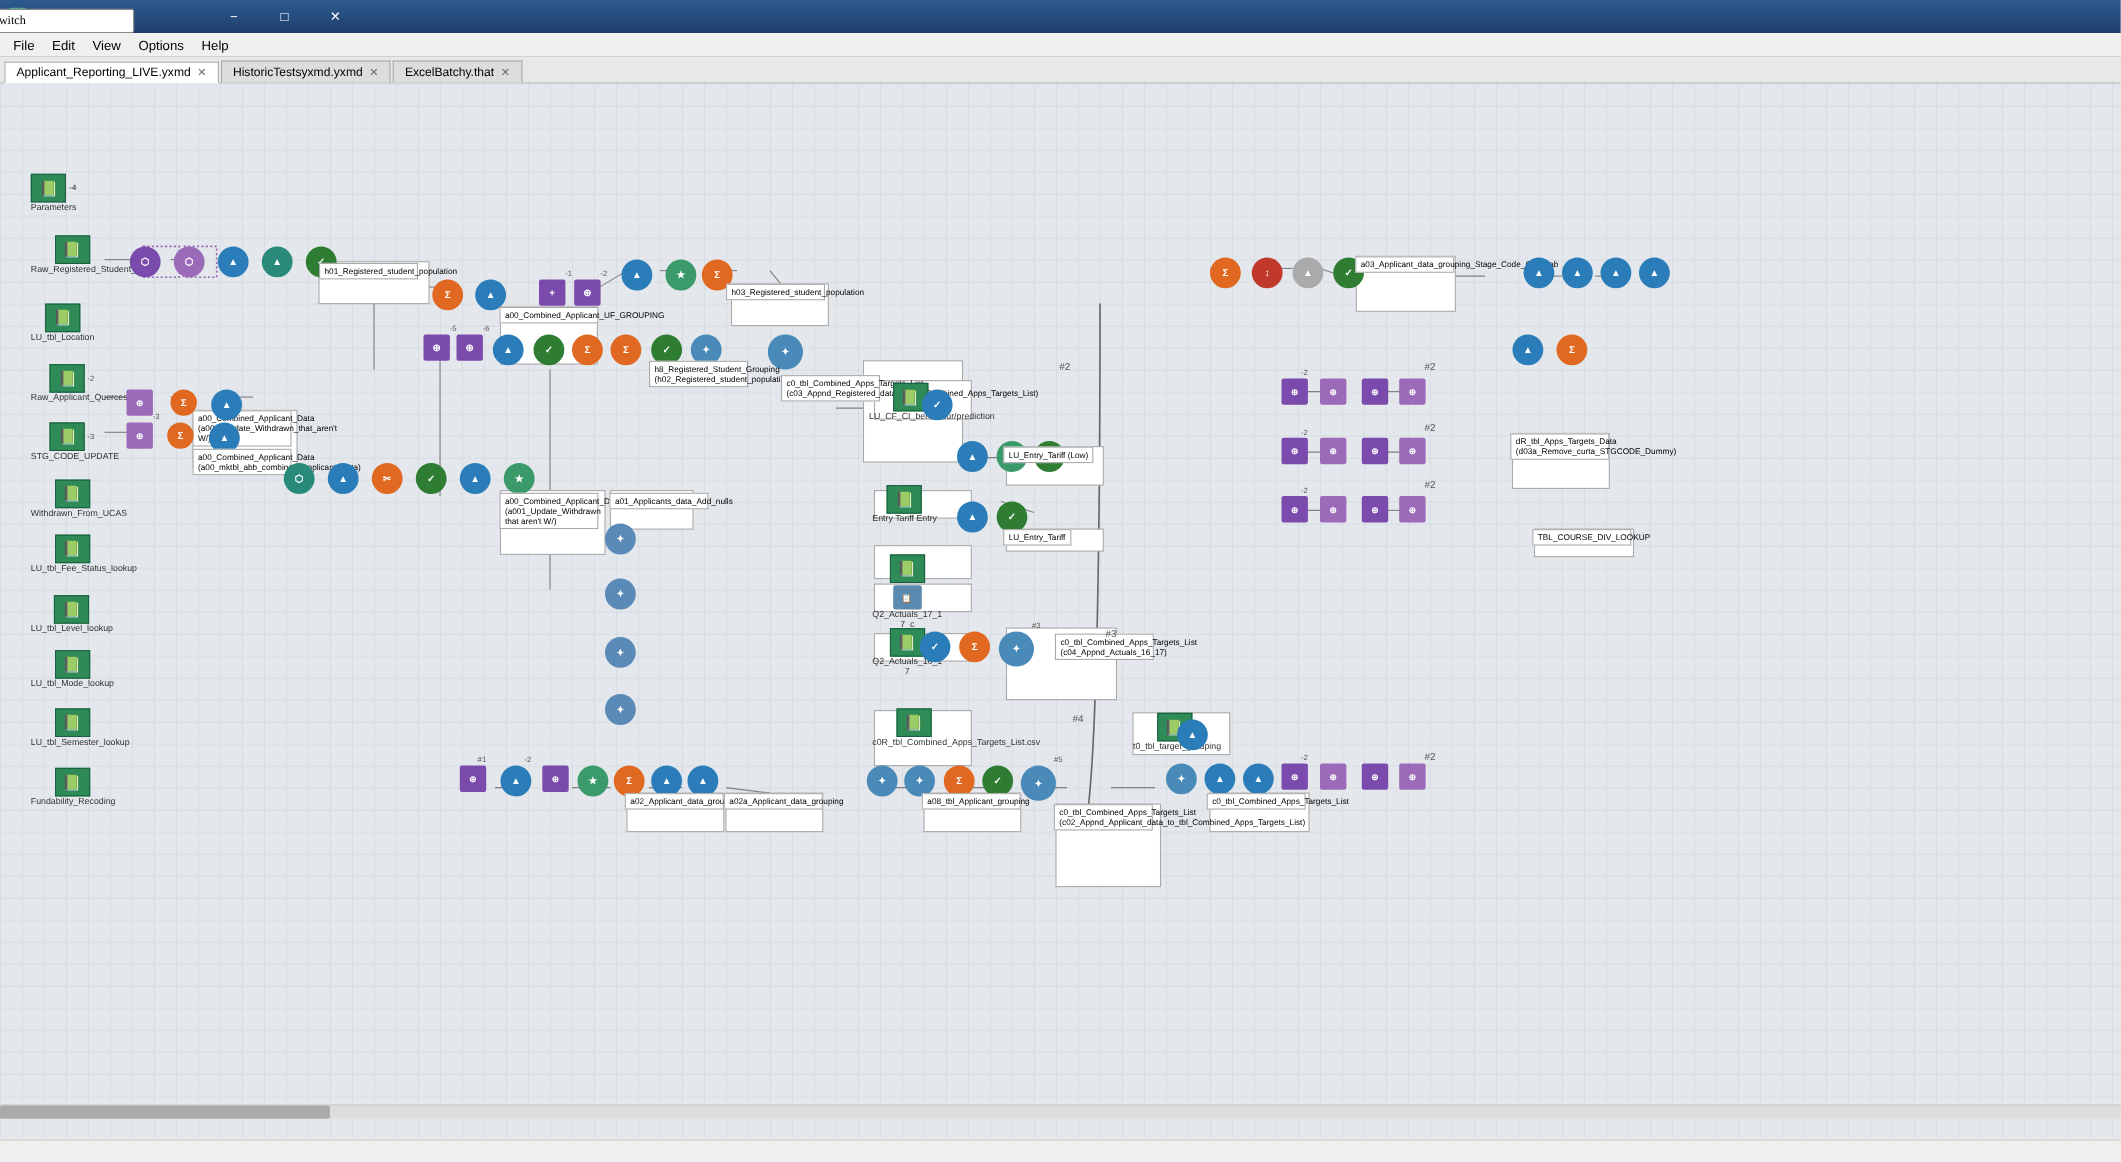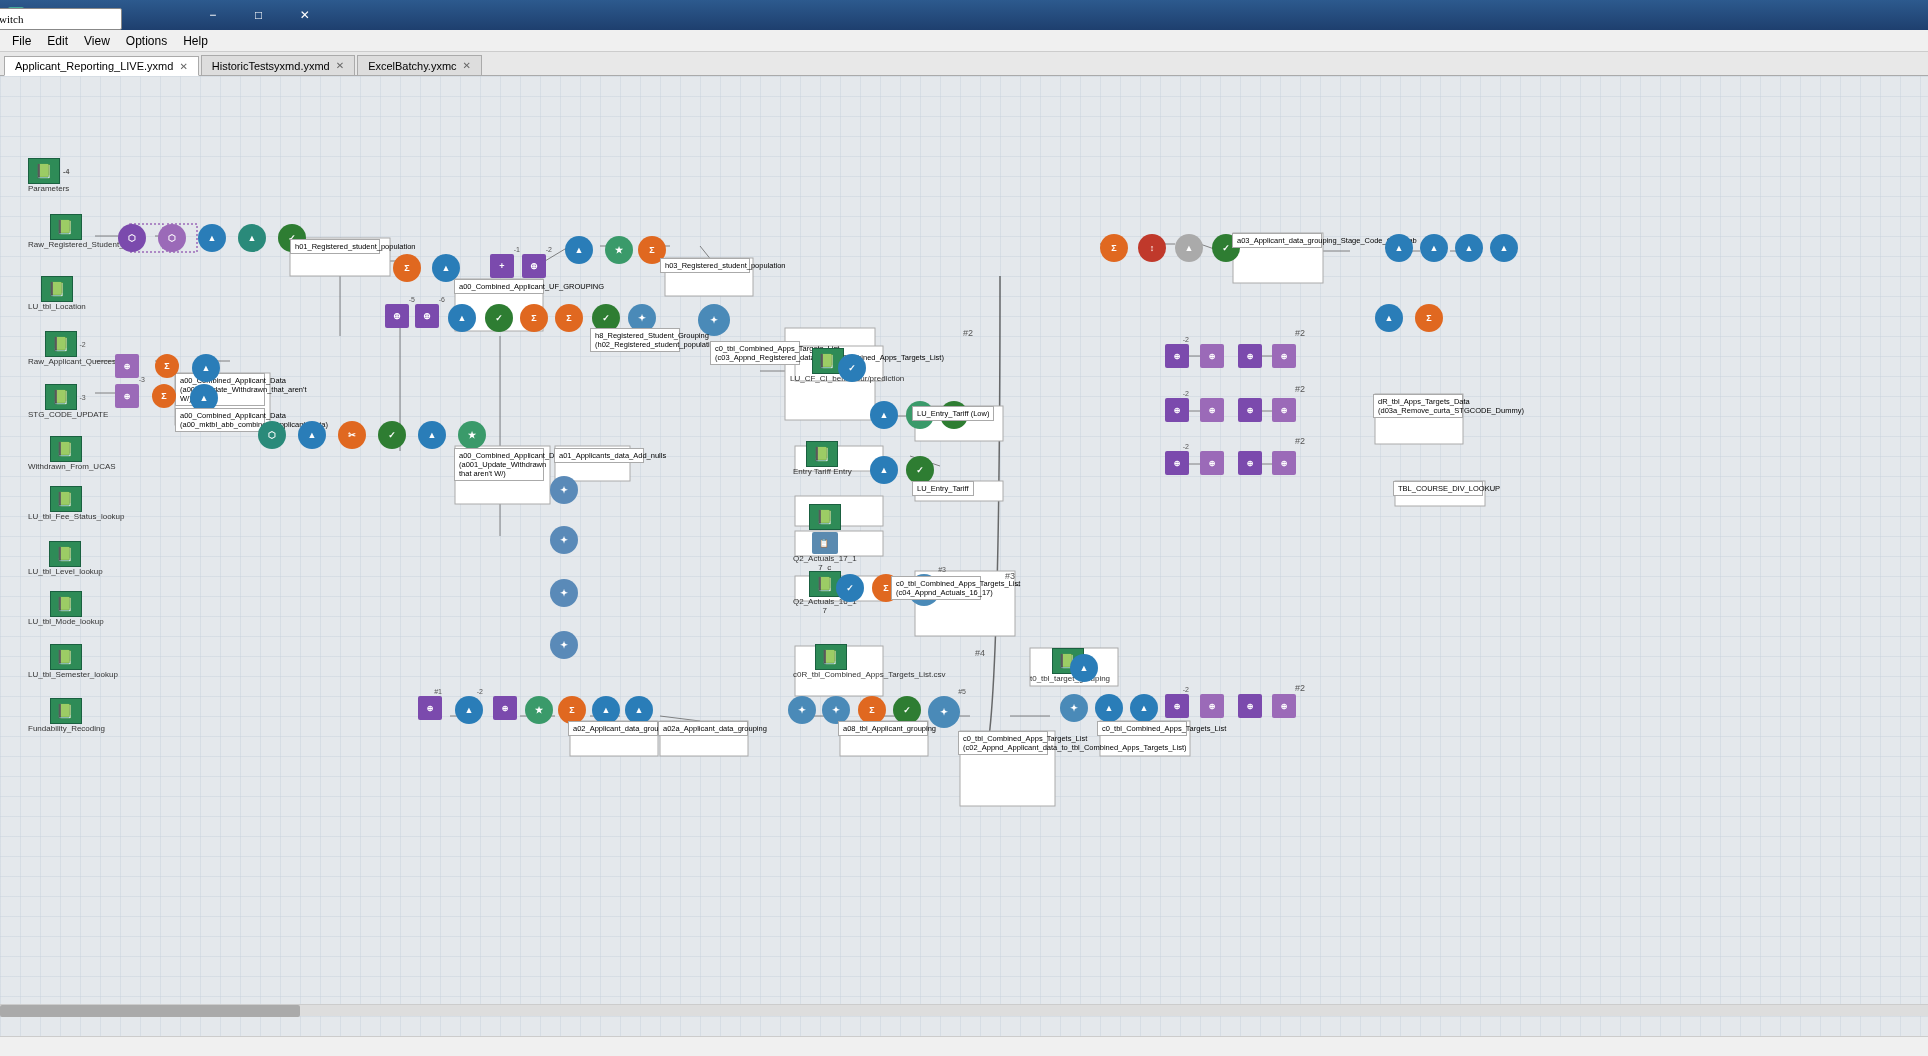--- a/index.html
+++ b/index.html
@@ -196,21 +196,21 @@
 <div id="tabbar">
   <div class="tab active">
     <span>Applicant_Reporting_LIVE.yxmd</span>
     <span class="tab-close">✕</span>
   </div>
   <div class="tab">
     <span>HistoricTestsyxmd.yxmd</span>
     <span class="tab-close">✕</span>
   </div>
   <div class="tab">
-    <span>ExcelBatchy.yxmc</span>
+    <span>ExcelBatchy.that</span>
     <span class="tab-close">✕</span>
   </div>
 </div>
 
 <div id="canvas-area">
   <div id="canvas"></div>
 
   <svg id="svg-connections" xmlns="http://www.w3.org/2000/svg">
 
     <g stroke="#555" stroke-width="1" fill="none" opacity="0.7">
@@ -595,21 +595,21 @@
     <div class="wf-icon" style="background:#2a7db8;width:28px;height:28px;border-radius:50%;">✓</div>
   </div>
   <div class="wf-node" style="left:872px;top:498px;">
     <div class="wf-icon" style="background:#e06820;width:28px;height:28px;">Σ</div>
   </div>
   <div class="wf-node" style="left:908px;top:498px;">
     <div class="wf-icon" style="background:#4a8ab8;width:32px;height:32px;border-radius:50%;">✦</div>
     <div style="font-size:7px;color:#555;position:absolute;top:-8px;right:-6px;">#3</div>
   </div>
 
-  <div class="wf-box" style="left:891px;top:500px;text-align:right;">
+  <div class="wf-box" style="left:959px;top:500px;text-align:right;">
     <span>c0_tbl_Combined_Apps_Targets_List (c04_Appnd_Actuals_16_17)</span>
   </div>
 
   <div class="wf-node" style="left:793px;top:568px;">
     <div style="width:32px;height:26px;background:#2e8b57;border:1px solid #1a6040;display:flex;align-items:center;justify-content:center;color:white;font-size:14px;">📗</div>
     <div class="wf-label">c0R_tbl_Combined_Apps_Targets_List.csv</div>
   </div>
 
   <div class="wf-node" style="left:1030px;top:572px;">
     <div style="width:32px;height:26px;background:#2e8b57;border:1px solid #1a6040;display:flex;align-items:center;justify-content:center;color:white;font-size:14px;">📗</div>

